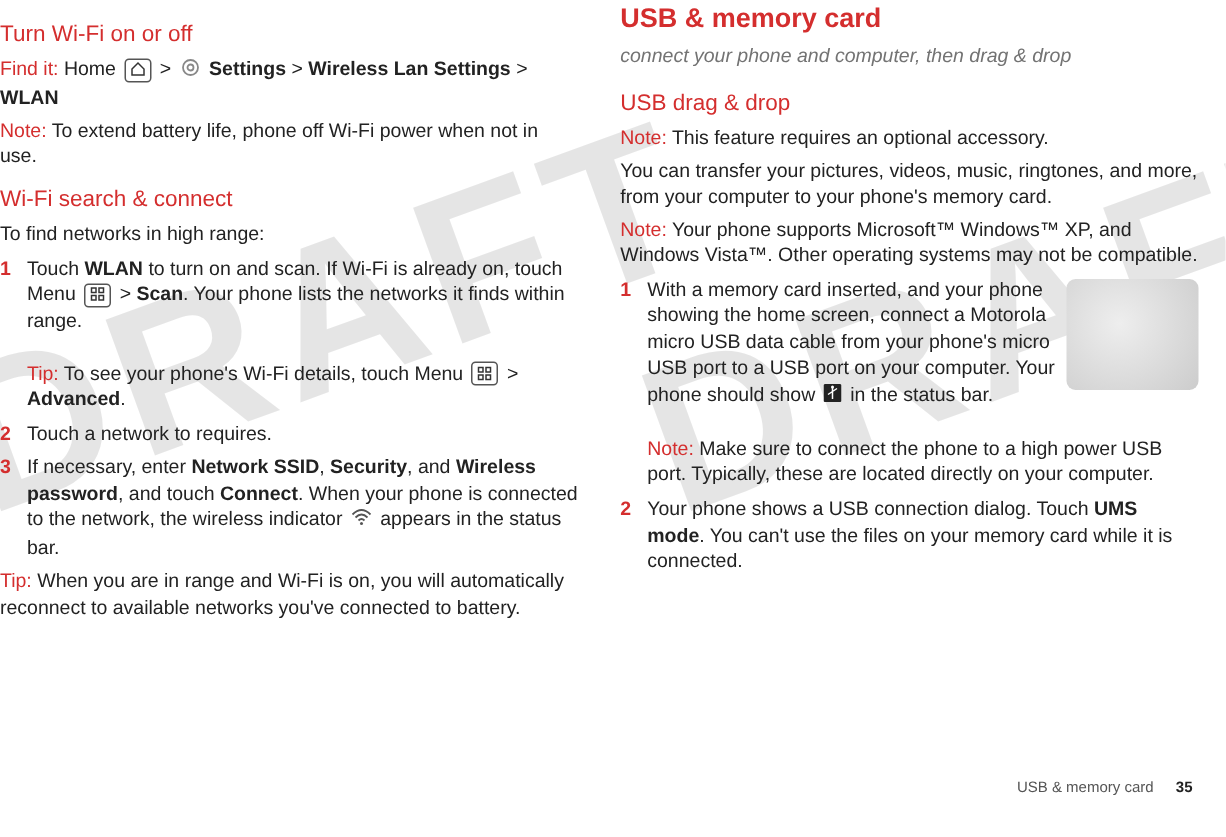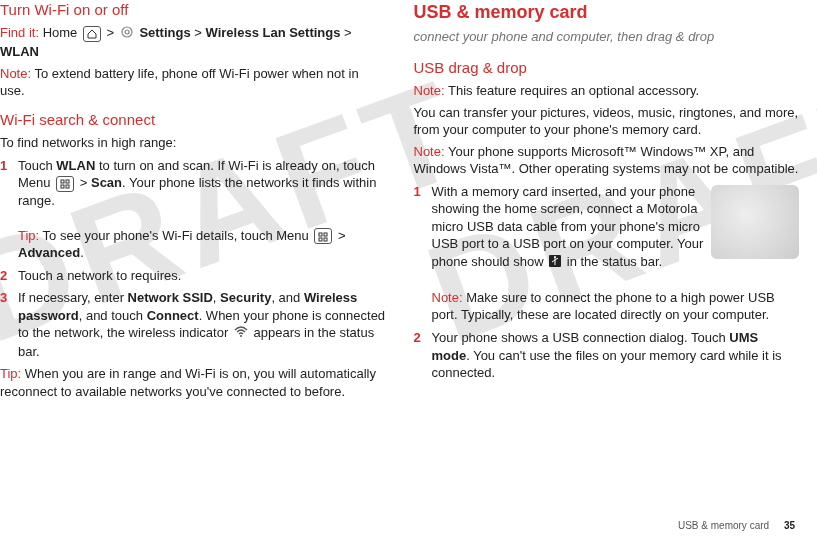--- a/index.html
+++ b/index.html
@@ -35,21 +35,21 @@
       padding: 0 14px 0 0;
       font-size: 13px;
       line-height: 1.35;
       color: #222;
     }
     .col.right { padding: 0 0 0 14px; }
     h2.section {
       font-size: 15px;
       color: #d42e2e;
       font-weight: normal;
-      margin: 0 0 2px 0;
+      margin: 13px 0 2px 0;
     }
     h1.major {
       font-size: 18px;
       color: #d42e2e;
       font-weight: bold;
       margin: 0 0 0 0;
     }
     .subtitle {
       font-style: italic;
       margin-bottom: 12px;
@@ -157,21 +157,21 @@
                 <path d="M1 4 Q7 -2 13 4" fill="none" stroke="#555" stroke-width="1.2"></path>
                 <path d="M3 6 Q7 2 11 6" fill="none" stroke="#555" stroke-width="1.2"></path>
                 <path d="M5 8 Q7 6 9 8" fill="none" stroke="#555" stroke-width="1.2"></path>
                 <circle cx="7" cy="10" r="1" fill="#555"></circle>
               </svg></span><span> appears in the status bar.</span>
         </span>
       </li>
     </ol>
 
     <p>
-      <span class="label-red">Tip:</span><span> When you are in range and Wi-Fi is on, you will automatically reconnect to available networks you've connected to before.</span>
+      <span class="label-red">Tip:</span><span> When you are in range and Wi-Fi is on, you will automatically reconnect to available networks you've connected to battery.</span>
     </p>
   </div>
 
   <div class="col right">
     <h1 class="major">USB &amp; memory card</h1>
     <p class="subtitle">connect your phone and computer, then drag &amp; drop</p>
 
     <h2 class="section">USB drag &amp; drop</h2>
 
     <p>

